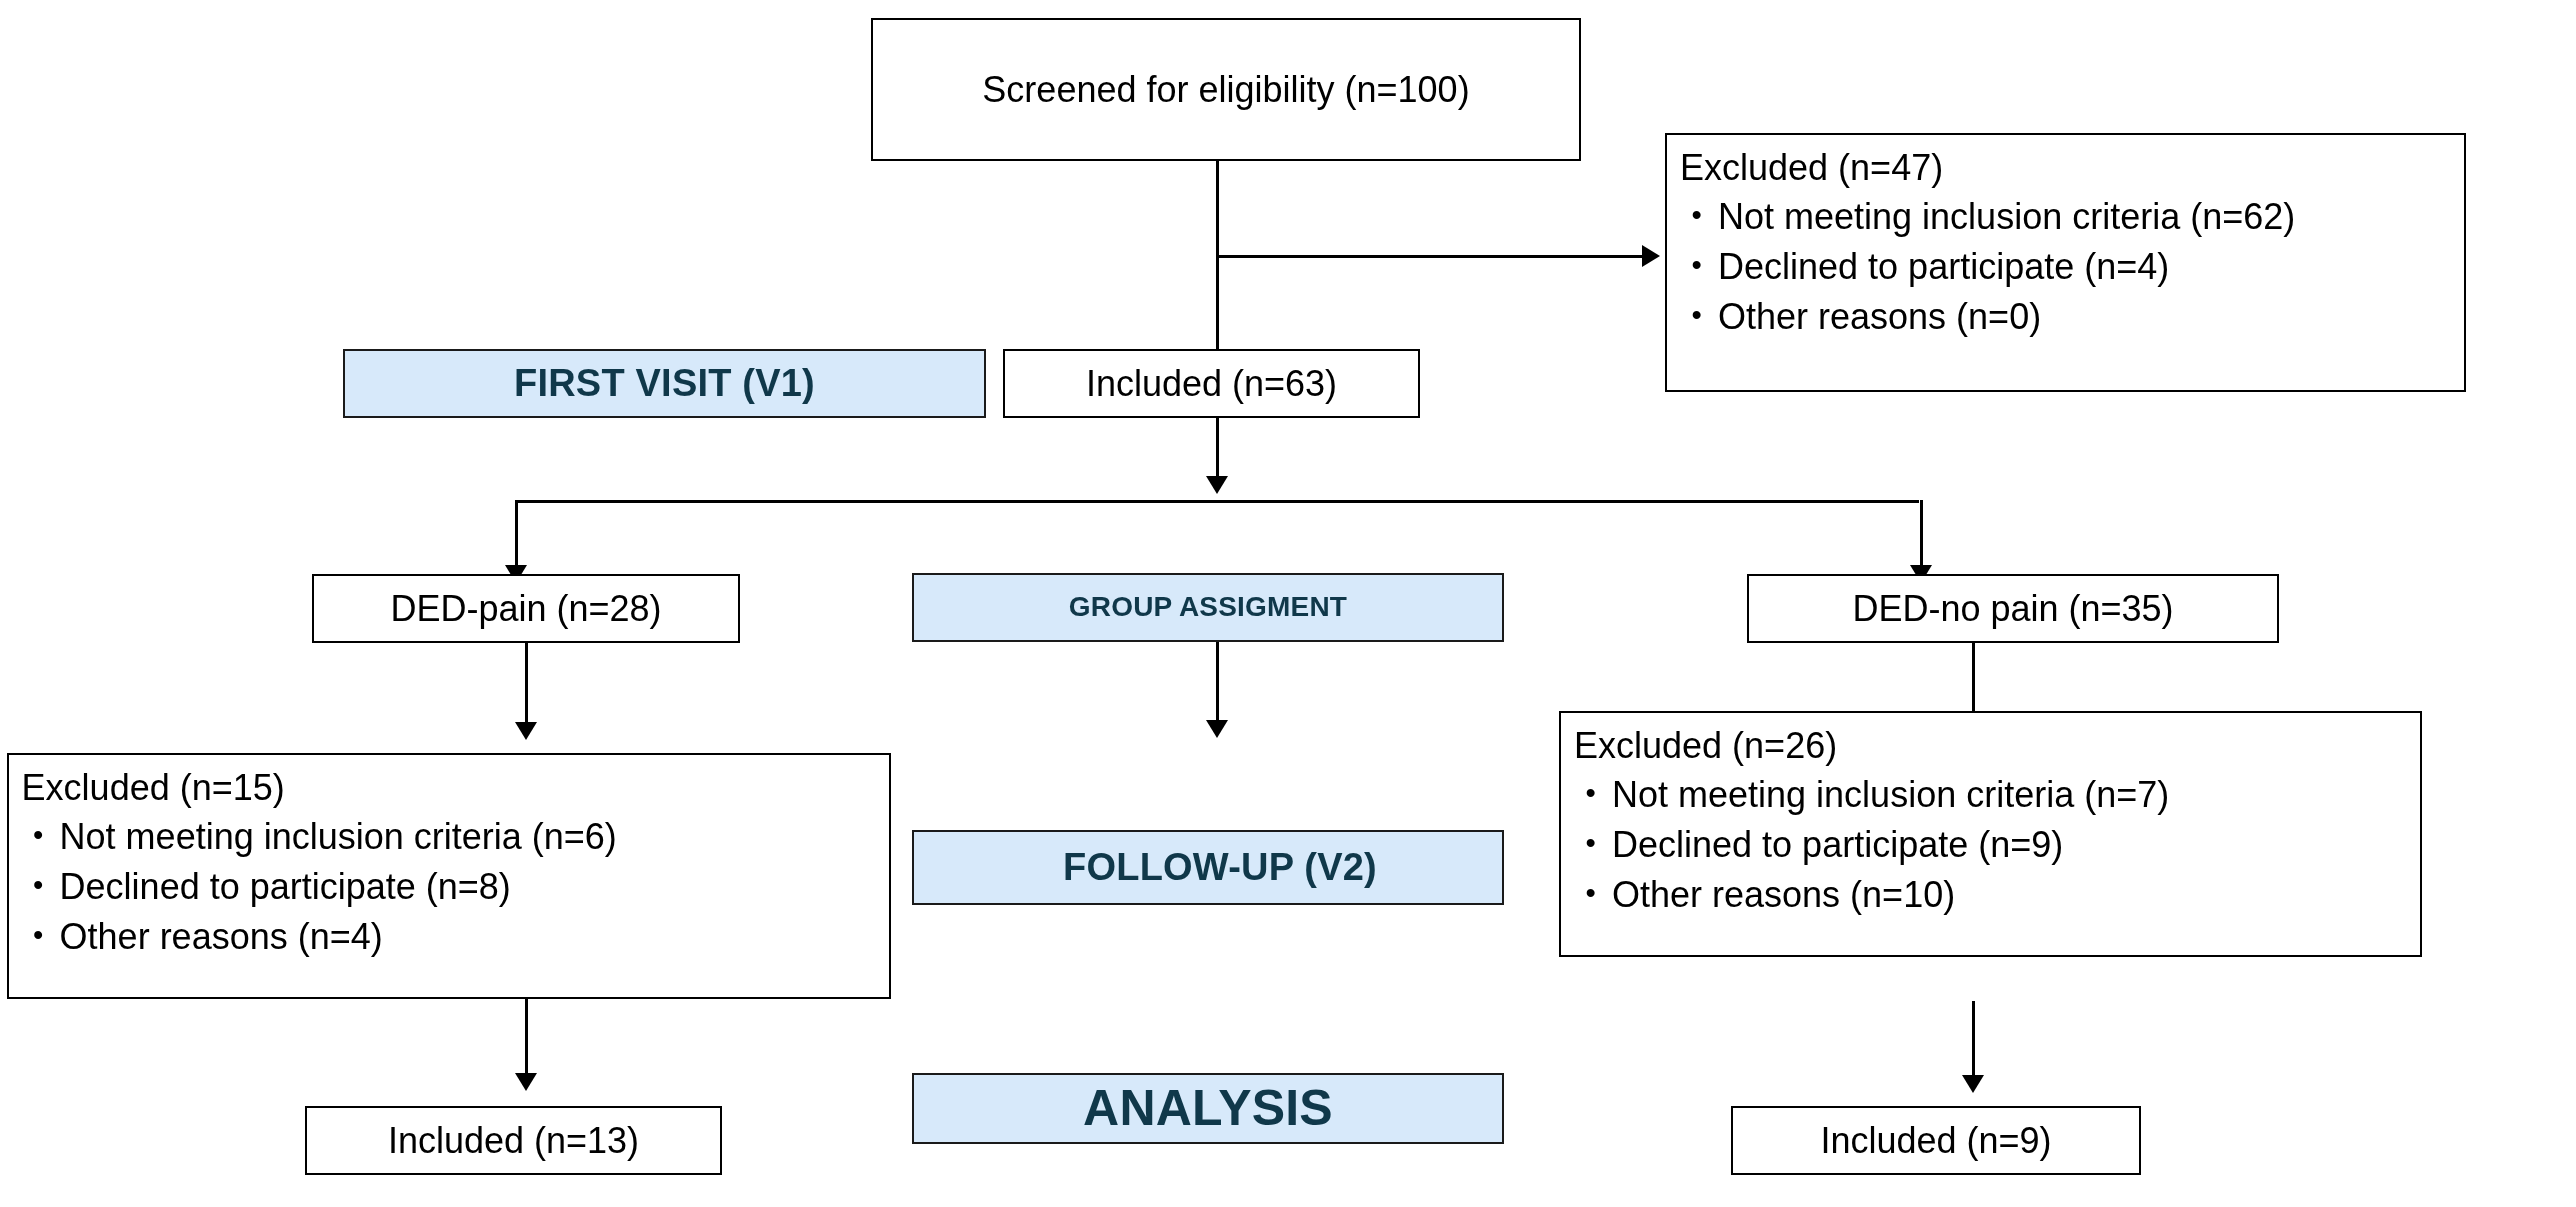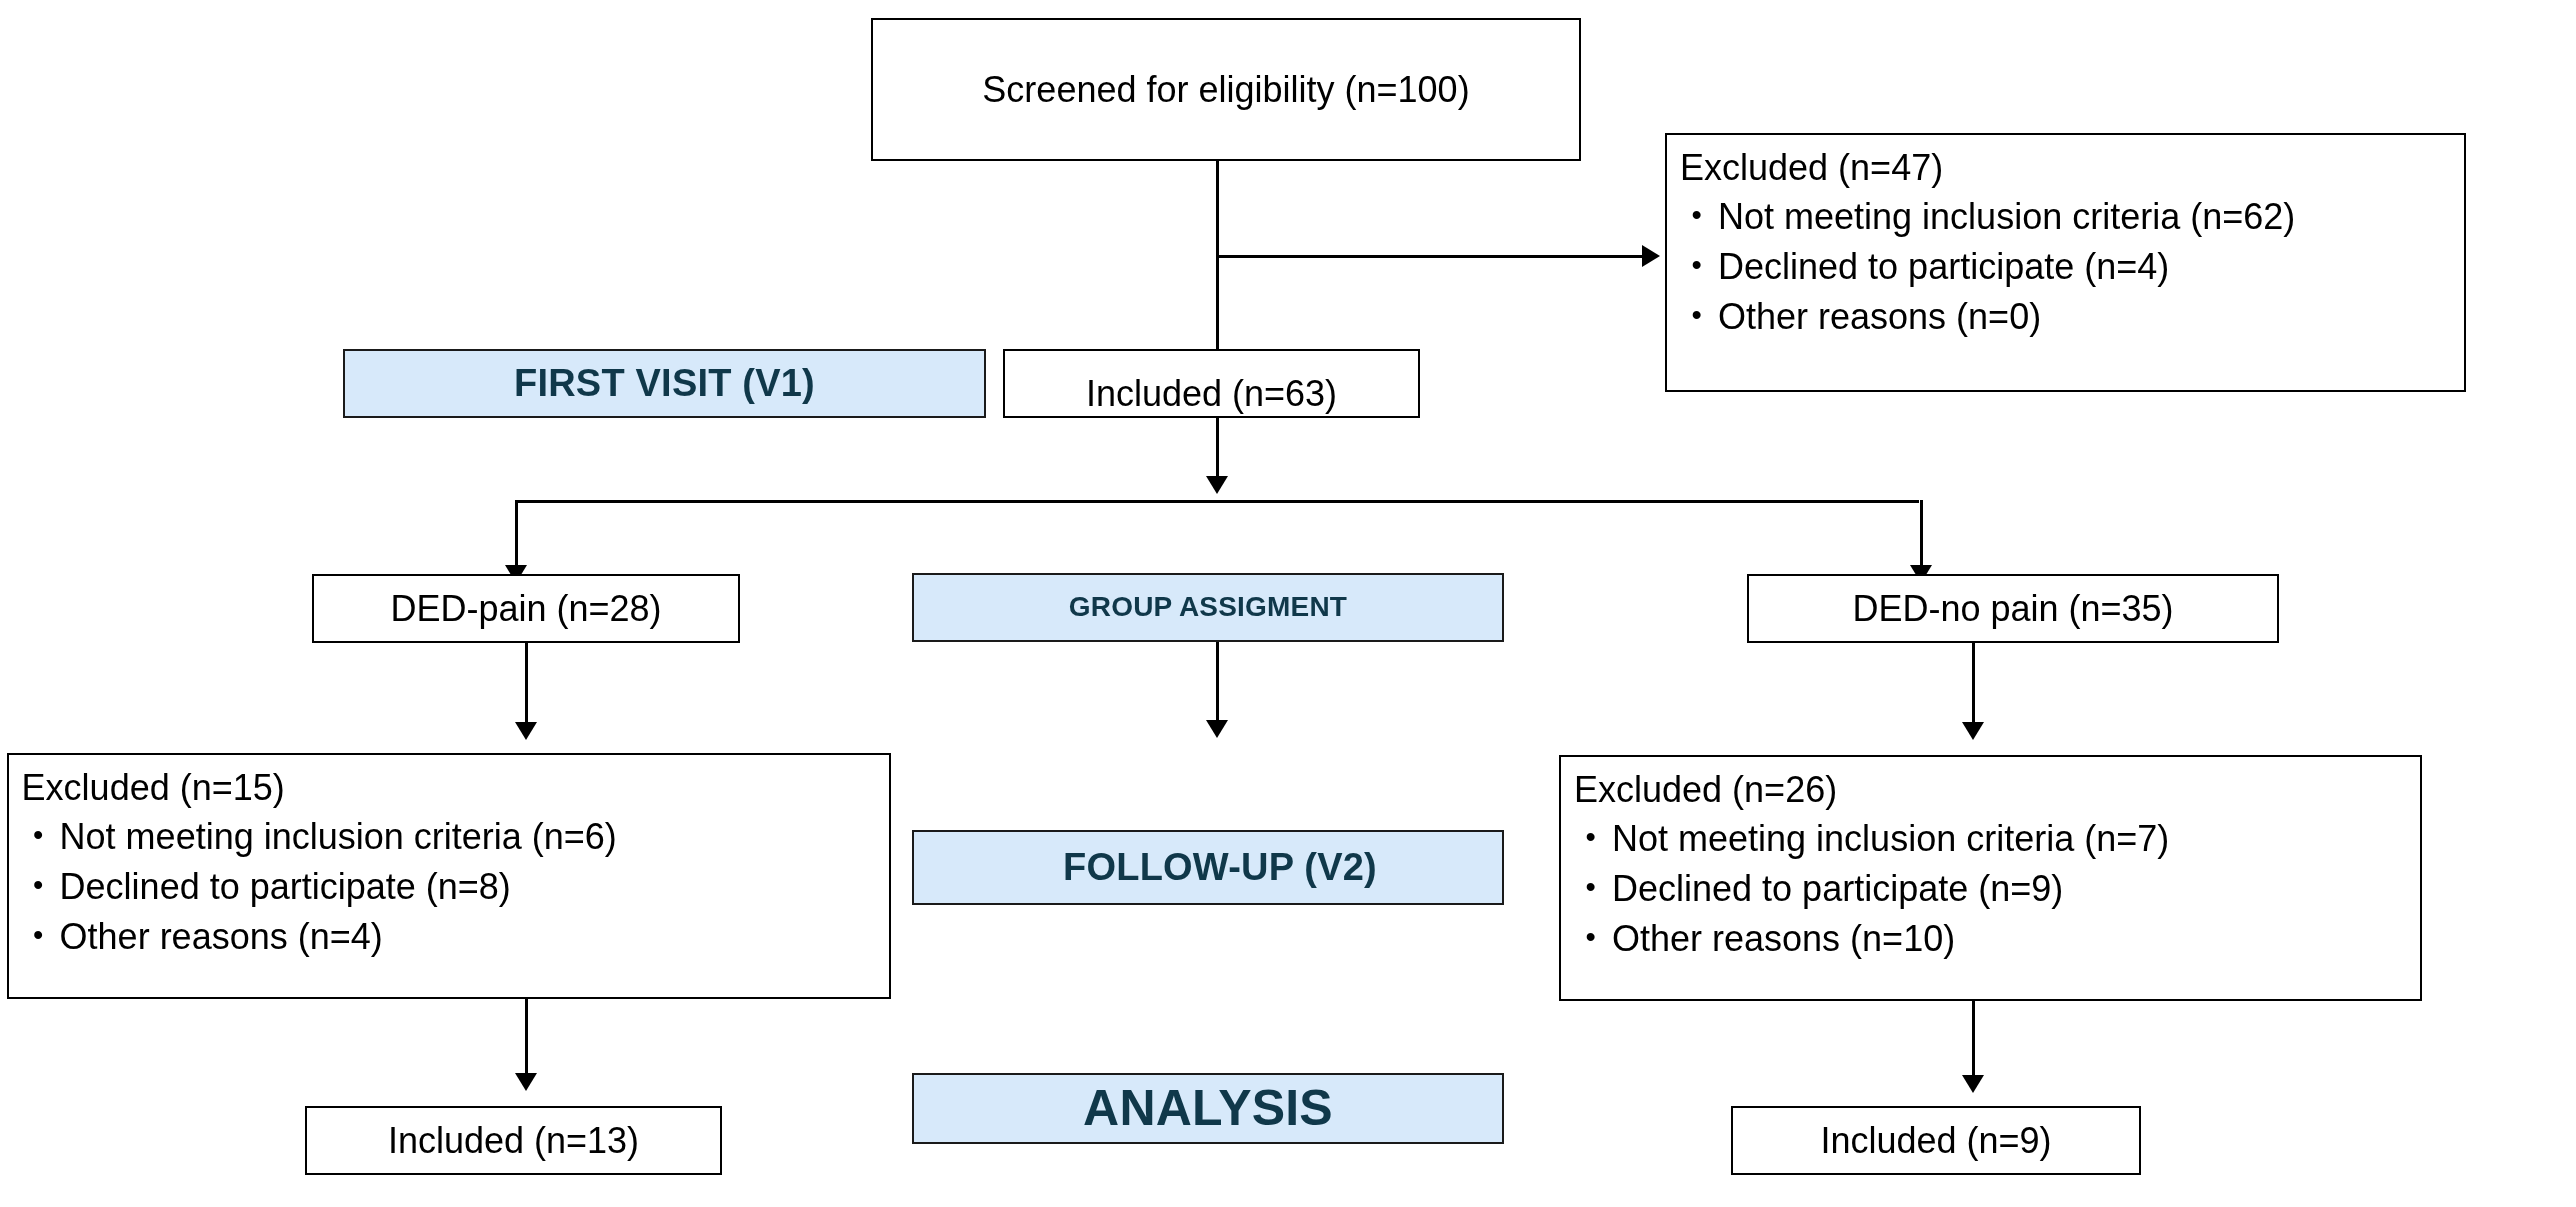--- a/index.html
+++ b/index.html
@@ -133,21 +133,21 @@
         <span class="bullet">•</span>
         <span>Other reasons (n=0)</span>
       </li>
     </ul>
   </div>
 
   <div class="box blue" style="left:343px; top:349px; width:643px; height:69px; font-size:38px;">
     <span>FIRST VISIT (V1)</span>
   </div>
 
-  <div class="box" style="left:1003px; top:349px; width:417px; height:69px;align-items:flex-end;">
+  <div class="box" style="left:1003px; top:349px; width:417px; height:69px;">
     <span>Included (n=63)</span>
   </div>
 
   <div class="vline" style="left:1216px; top:418px; height:62px;"></div>
   <div class="arrow-down" style="left:1206px; top:476px;"></div>
 
   <div class="hline" style="left:515px; top:500px; width:1404px;"></div>
 
   <div class="vline" style="left:515px; top:500px; height:69px;"></div>
   <div class="arrow-down" style="left:505px; top:565px;"></div>
@@ -191,21 +191,21 @@
         <span class="bullet">•</span>
         <span>Other reasons (n=4)</span>
       </li>
     </ul>
   </div>
 
   <div class="box blue" style="left:912px; top:830px; width:592px; height:75px; font-size:38px;padding-left:24px;">
     <span>FOLLOW-UP (V2)</span>
   </div>
 
-  <div class="box listbox" style="left:1559px; top:755px; width:863px; height:246px;">
+  <div class="box listbox" style="left:1559px; top:711px; width:863px; height:246px;">
     <span class="list-title">Excluded (n=26)</span>
     <ul class="list-items">
       <li>
         <span class="bullet">•</span>
         <span>Not meeting inclusion criteria (n=7)</span>
       </li>
       <li>
         <span class="bullet">•</span>
         <span>Declined to participate (n=9)</span>
       </li>

